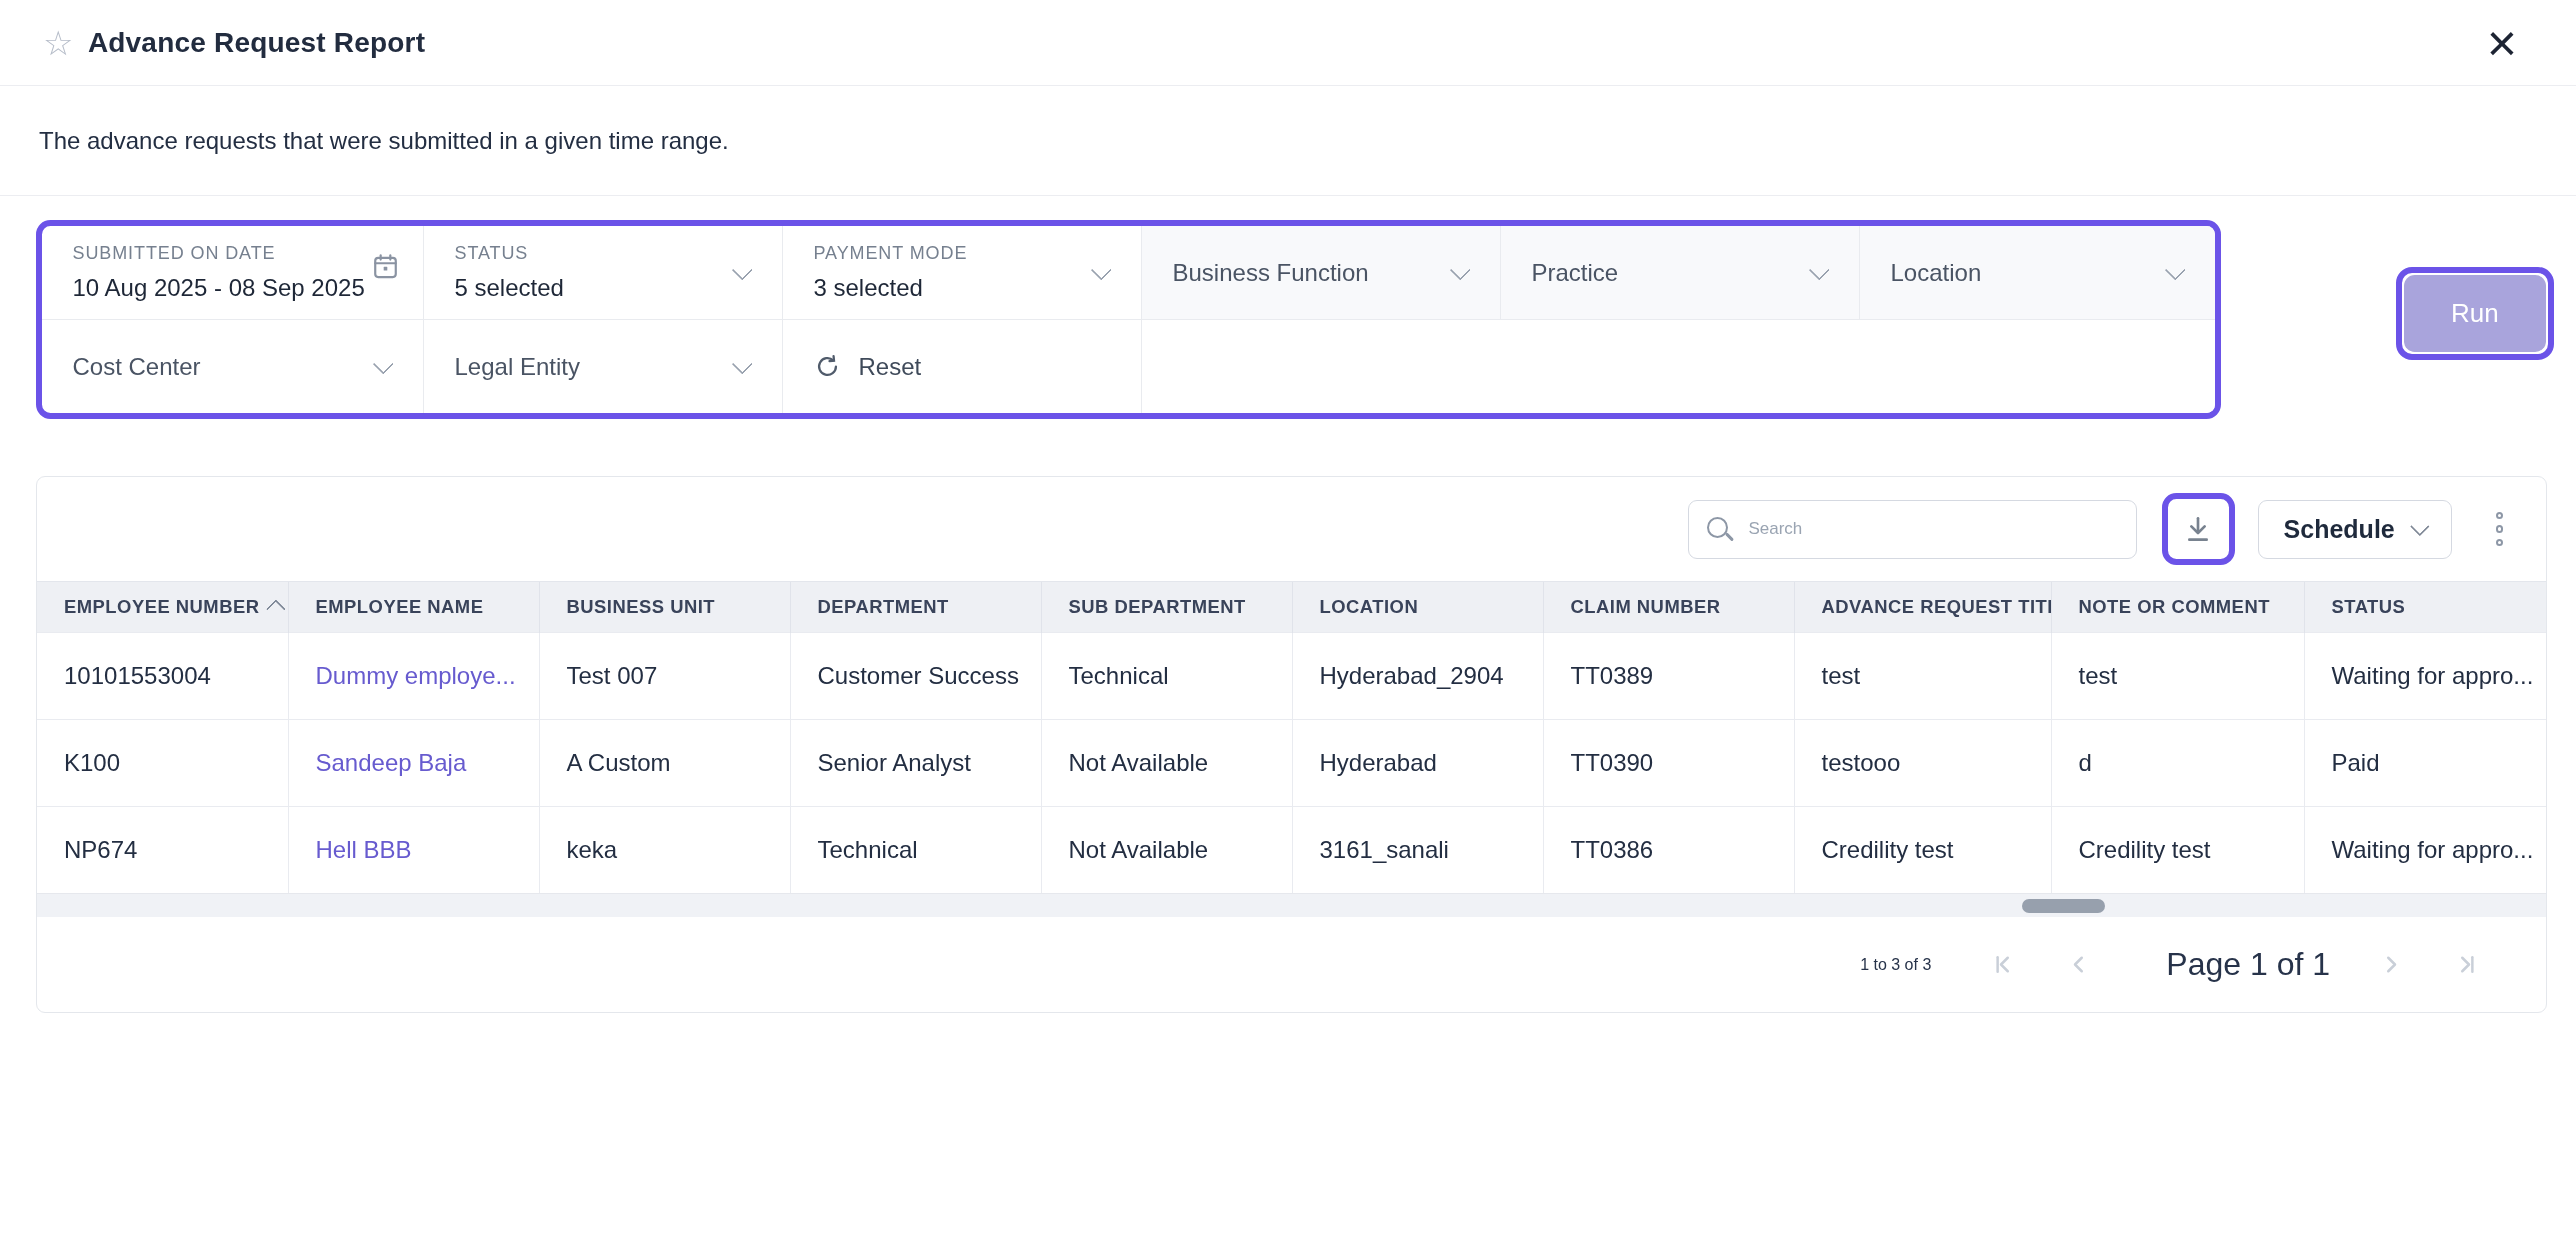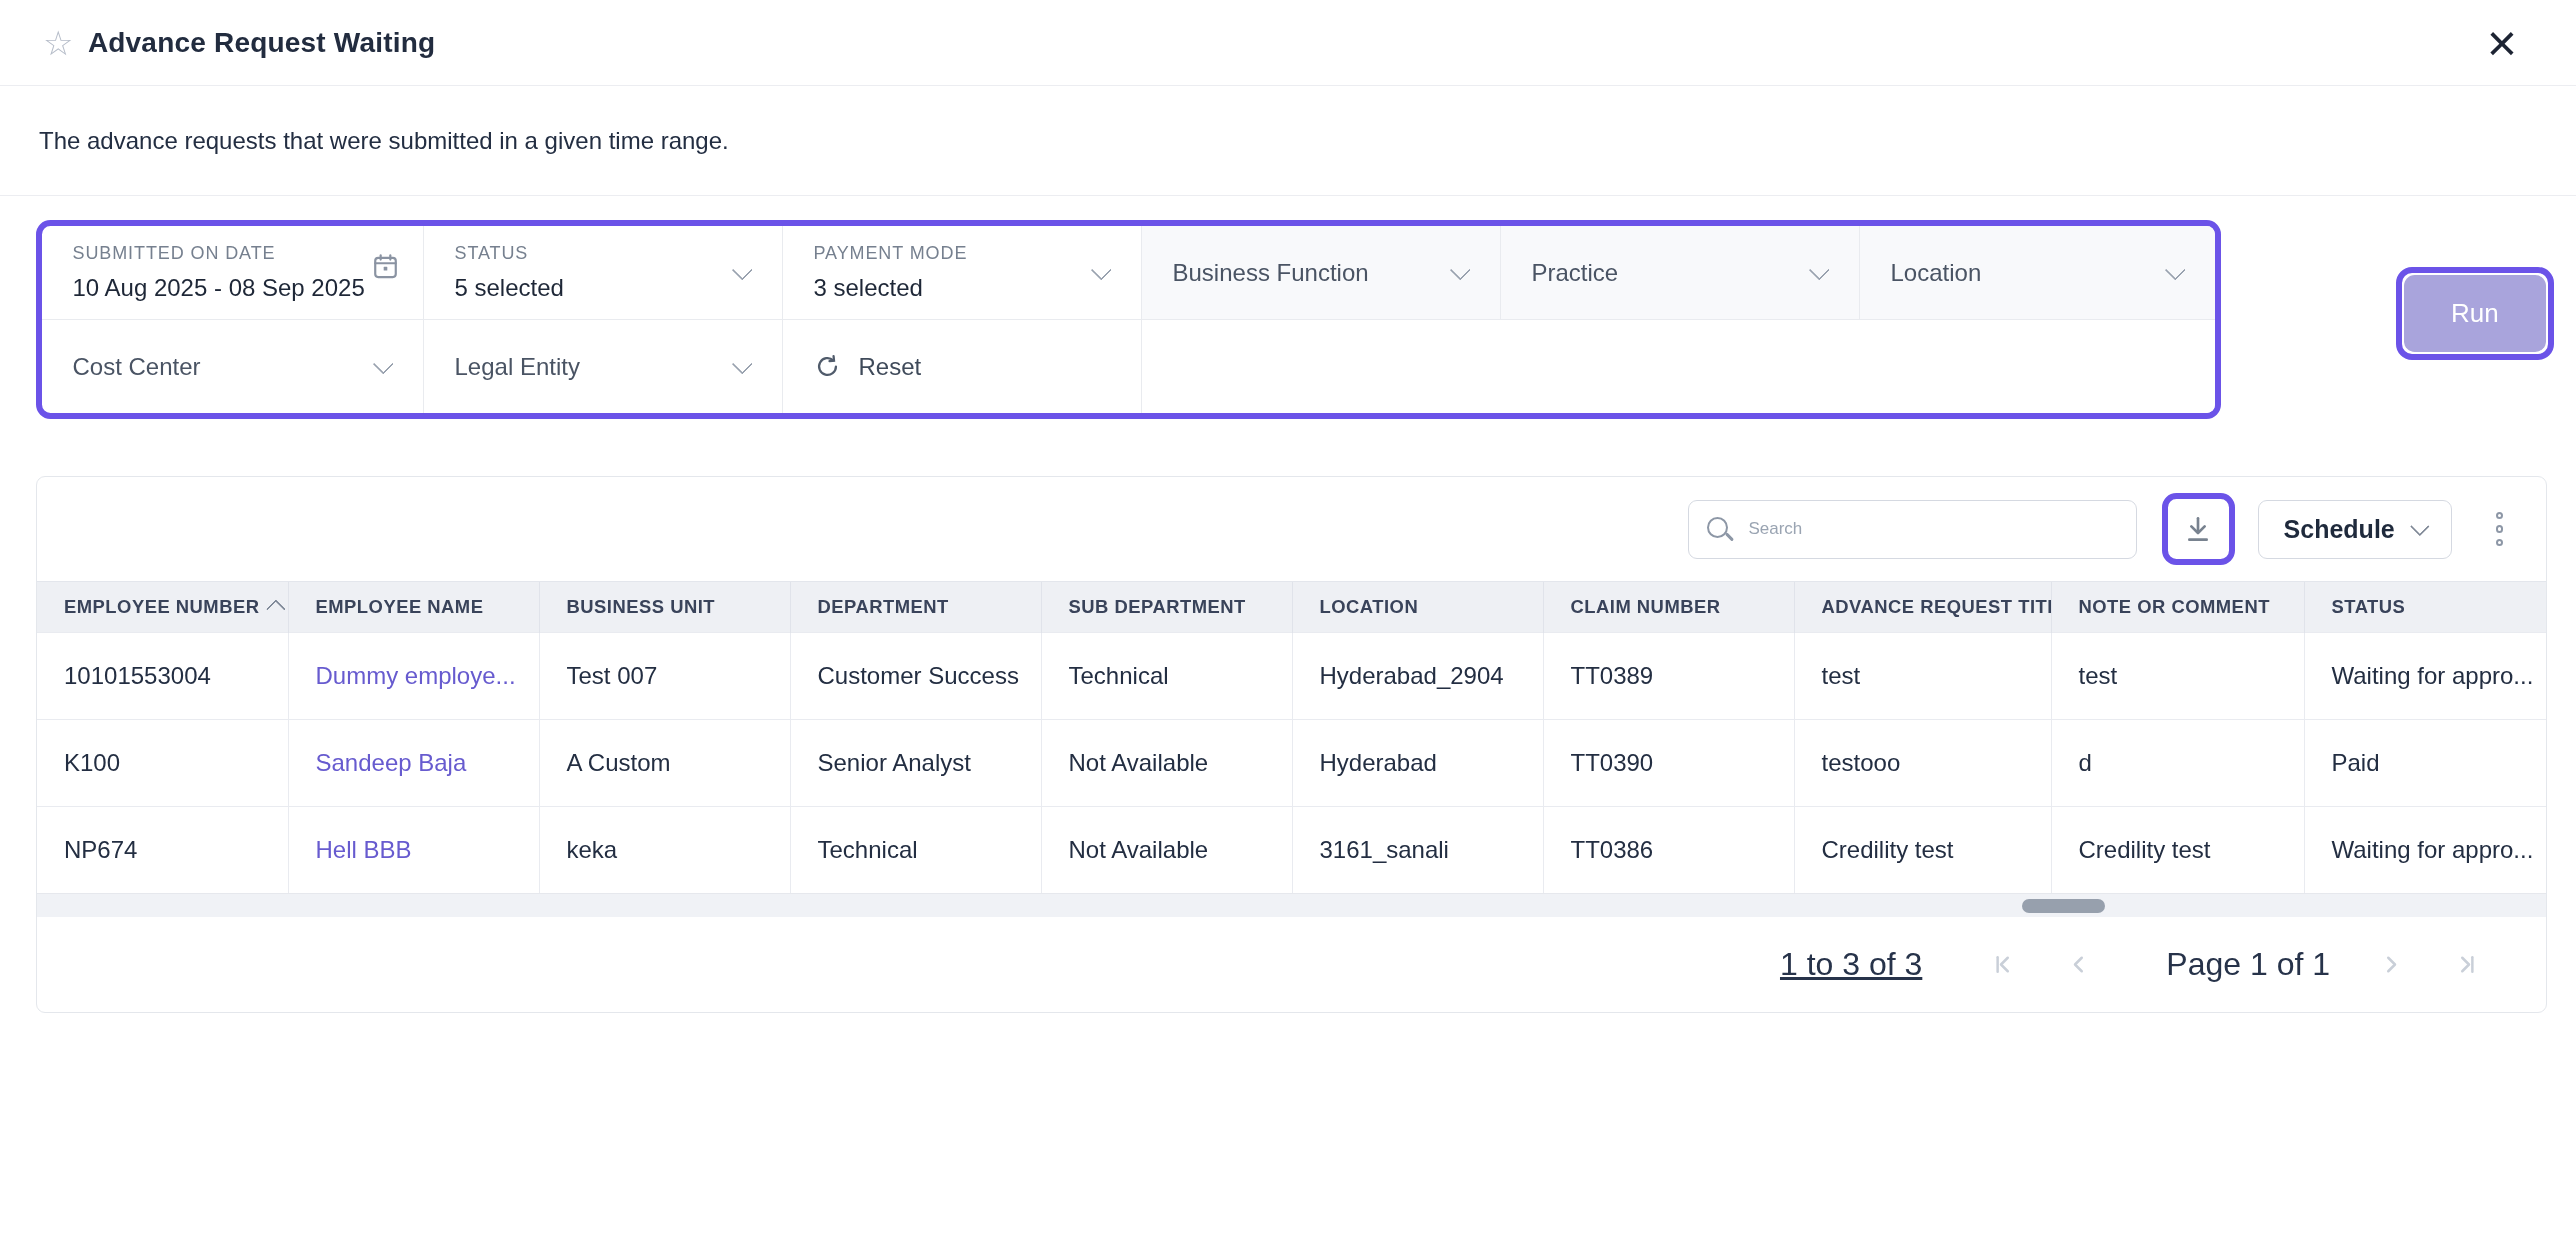--- a/index.html
+++ b/index.html
@@ -70,30 +70,30 @@
   tbody td + td{border-left:0.9px solid #e9ebf0;margin-left:6px;}
   td .link{color:#675bcf;cursor:pointer;}
   .pin-left{box-shadow:-14.4px 0 16px -9px rgba(35,46,66,.16);}
   .sort-caret{display:inline-block;vertical-align:-2.7px;margin-left:9px;width:11.7px;height:11.7px;
     border-left:2.7px solid #7e8897;border-top:2.7px solid #7e8897;transform:rotate(45deg);border-radius:0.9px;}
   
   .hscroll{height:23px;background:#f0f2f6;border-top:0.9px solid #e6e8ed;position:relative;cursor:pointer;}
   .hthumb{position:absolute;left:1985px;top:4.5px;width:83px;height:14.4px;border-radius:7.2px;background:#97a0ad;cursor:grab;}
   
   .footer{height:95px;display:flex;align-items:center;justify-content:flex-end;padding-right:68px;gap:47px;box-sizing:border-box;}
-  .pg-range{font-size:32px;color:#27334a;margin-right:23px;text-decoration:underline;}
+  .pg-range{font-size:16px;color:#27334a;margin-right:14px;}
   .pg-page{font-size:32px;color:#27334a;margin-left:26px;}
   .pg-btn{display:flex;align-items:center;justify-content:center;cursor:pointer;}
 </style>
 </head>
 <body>
 
 <div class="topbar">
   <span class="star">☆</span>
-  <span class="title">Advance Request Waiting</span>
+  <span class="title">Advance Request Report</span>
   <span class="close">×</span>
 </div>
 
 <div class="subtitle-band">
   <span class="subtitle">The advance requests that were submitted in a given time range.</span>
 </div>
 
 <div class="filter-panel">
   <div class="f-row">
     <div class="f-cell w-date">

